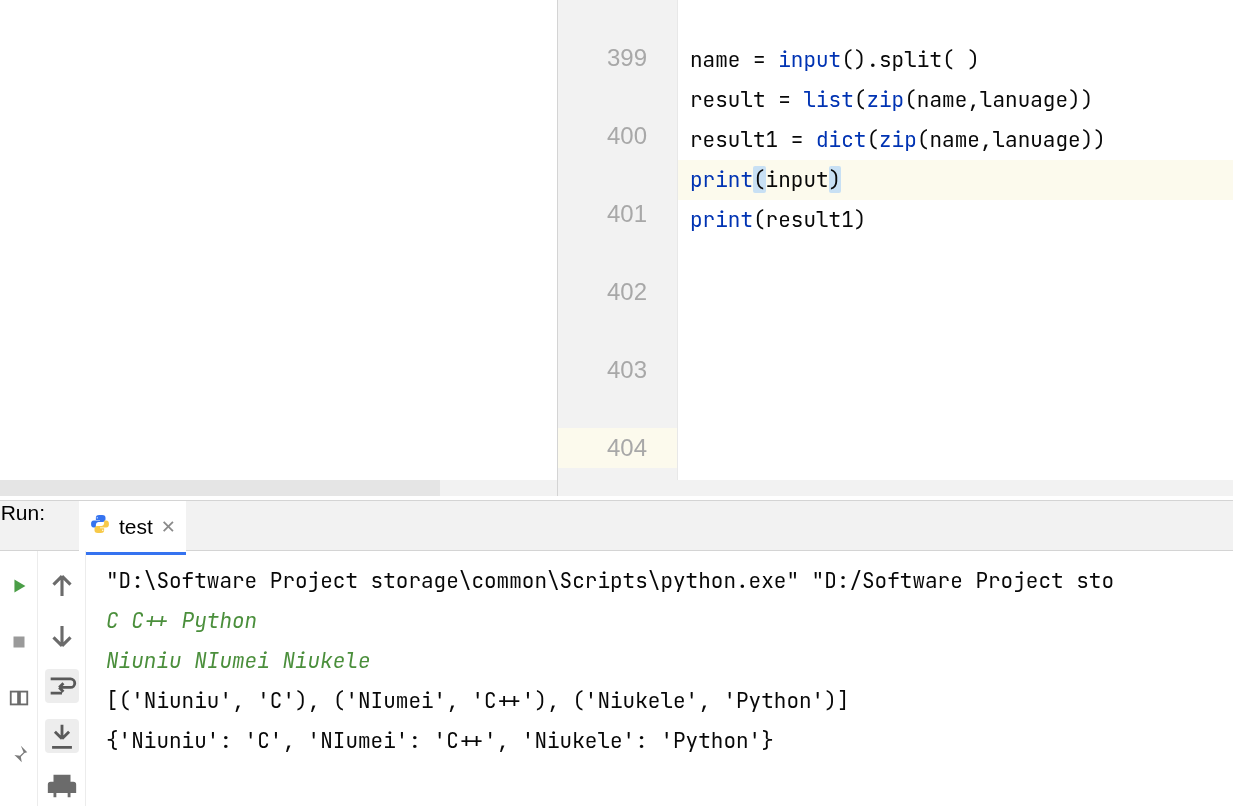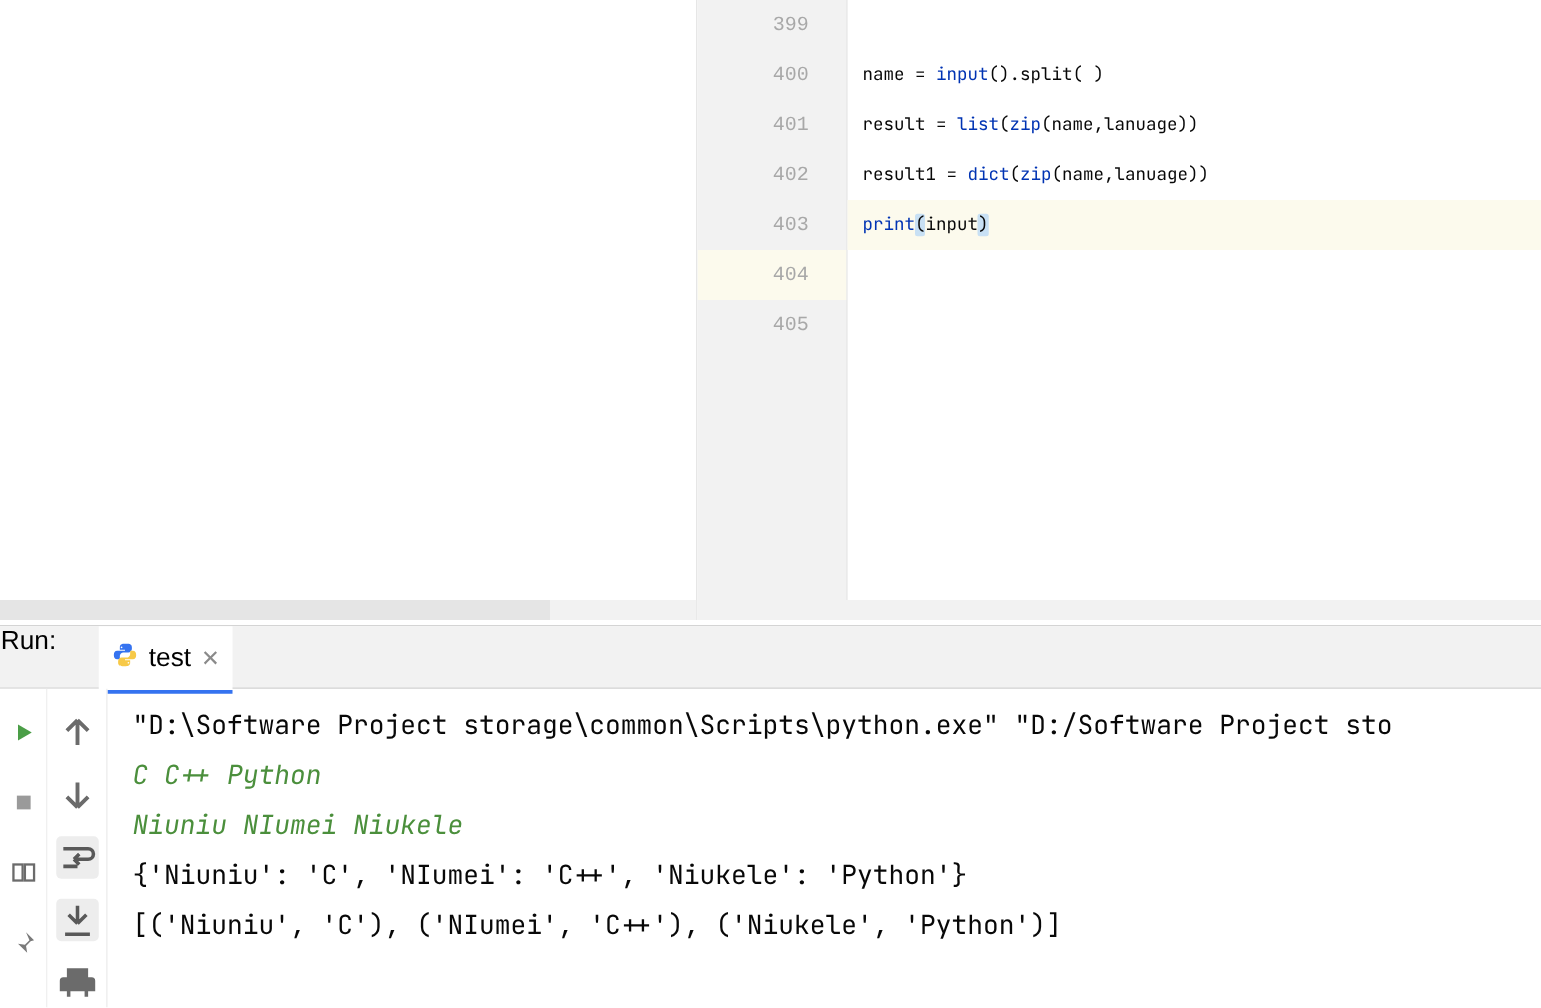--- a/index.html
+++ b/index.html
@@ -59,34 +59,35 @@
     background:#f2f2f2;
     border-right:1px solid #e8e8e8;
     padding-top:0;
   }
   .gutter .ln {
     height:40px;
     line-height:40px;
     text-align:right;
     padding-right:30px;
     color:#a8a8a8;
-    font-size:16px;
-    font-family:Liberation Mono, monospace;
+    font-size:24px;
+    font-family:Liberation Sans, sans-serif;
+    margin-top:38px;
   }
   .code {
     flex:1;
     position:relative;
   }
   .line {
     height:40px;
     line-height:40px;
     padding-left:12px;
     white-space:pre;
     font-family:inherit;
-    font-size:14px;
+    font-size:21px;
   }
   .hl-line {
     background:#fcfaed;
   }
   .gutter .ln.hl-line { background:#fcfaed; } 
   .blue { color:#0033b3; }
   .black { color:#080808; }
   .paren-hl {
     background:#c8e0f4;
     border-radius:2px;
@@ -206,20 +207,21 @@
           <div class="ln">403</div>
           <div class="ln hl-line">404</div>
           <div class="ln">405</div>
         </div>
       <div class="code" id="code">
           <div class="line"></div>
           <div class="line"><span class="black">name = </span><span class="blue">input</span><span class="black">().split( )</span></div>
           <div class="line"><span class="black">result = </span><span class="blue">list</span><span class="black">(</span><span class="blue">zip</span><span class="black">(name,</span><span class="black">lanuage</span><span class="black">))</span></div>
           <div class="line"><span class="black">result1 = </span><span class="blue">dict</span><span class="black">(</span><span class="blue">zip</span><span class="black">(name,</span><span class="black">lanuage</span><span class="black">))</span></div>
           <div class="line hl-line"><span class="blue">print</span><span class="black paren-hl">(</span><span class="black">input</span><span class="black paren-hl">)</span></div>
+          <div class="line"><span class="blue">print</span><span class="black">(result1)</span></div>
           <div class="line"></div>
         </div>
     </div>
     <div class="editor-bottom-scroll"></div>
   </div>
 </div>
 
 <div class="run-panel">
   <div class="run-header">
     <span class="run-label">Run:</span>
@@ -278,15 +280,15 @@
         <svg viewBox="0 0 24 24">
             <path fill="none" stroke="#595959" stroke-width="2" d="M12 4v10m0 0l-5-5m5 5l5-5M5 20h14"></path>
           </svg>
       </span>
       <span class="tool-btn">
         <svg viewBox="0 0 24 24">
             <path fill="#6b6b6b" d="M6 9V4h12v5h2a2 2 0 012 2v6h-4v3H6v-3H2v-6a2 2 0 012-2h2zm2 8v3h8v-3H8z"></path>
           </svg>
       </span>
     </div>
-    <div class="console" id="console"><div class="cmd">"D:\Software Project storage\common\Scripts\python.exe" "D:/Software Project sto</div><div class="stdin">C C++ Python</div><div class="stdin">Niuniu NIumei Niukele</div><div class="stdout">{'Niuniu': 'C', 'NIumei': 'C++', 'Niukele': 'Python'}</div><div class="stdout">[('Niuniu', 'C'), ('NIumei', 'C++'), ('Niukele', 'Python')]</div></div>
+    <div class="console" id="console"><div class="cmd">"D:\Software Project storage\common\Scripts\python.exe" "D:/Software Project sto</div><div class="stdin">C C++ Python</div><div class="stdin">Niuniu NIumei Niukele</div><div class="stdout">[('Niuniu', 'C'), ('NIumei', 'C++'), ('Niukele', 'Python')]</div><div class="stdout">{'Niuniu': 'C', 'NIumei': 'C++', 'Niukele': 'Python'}</div></div>
   </div>
 </div>
 
 </body></html>

